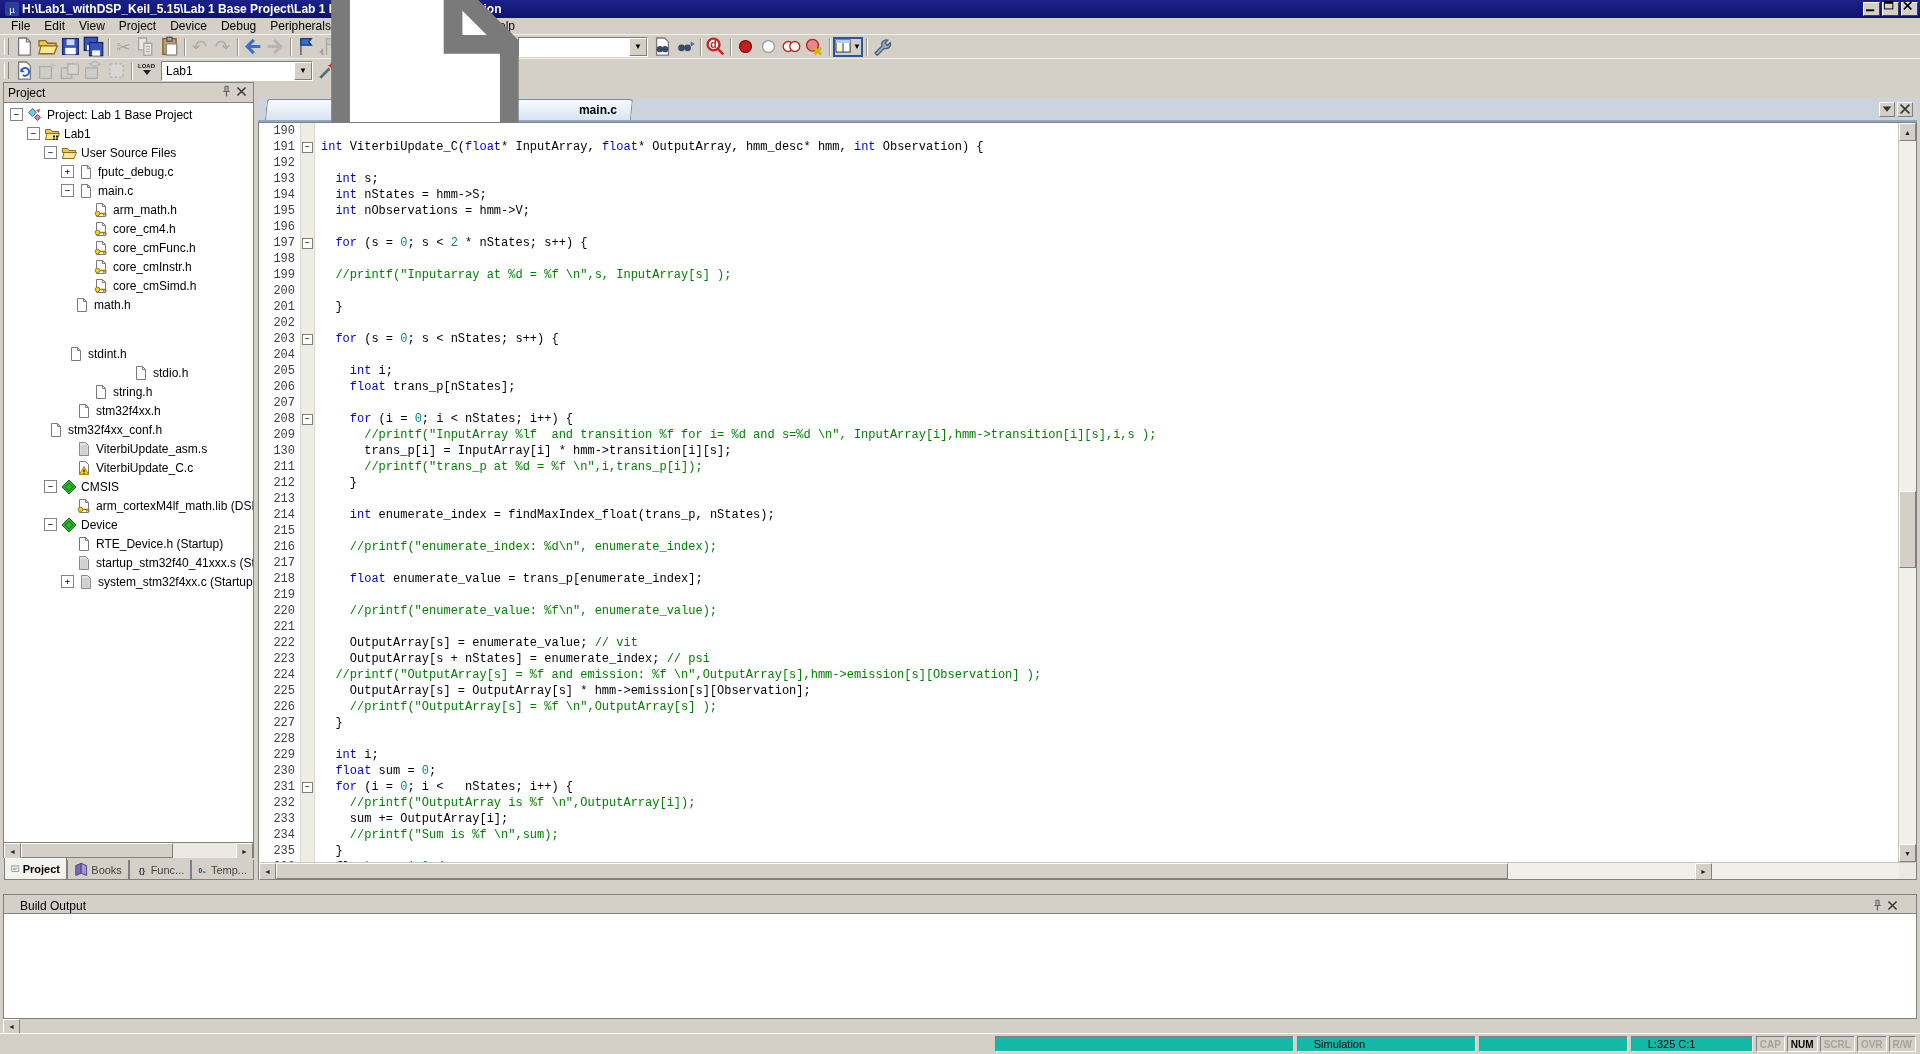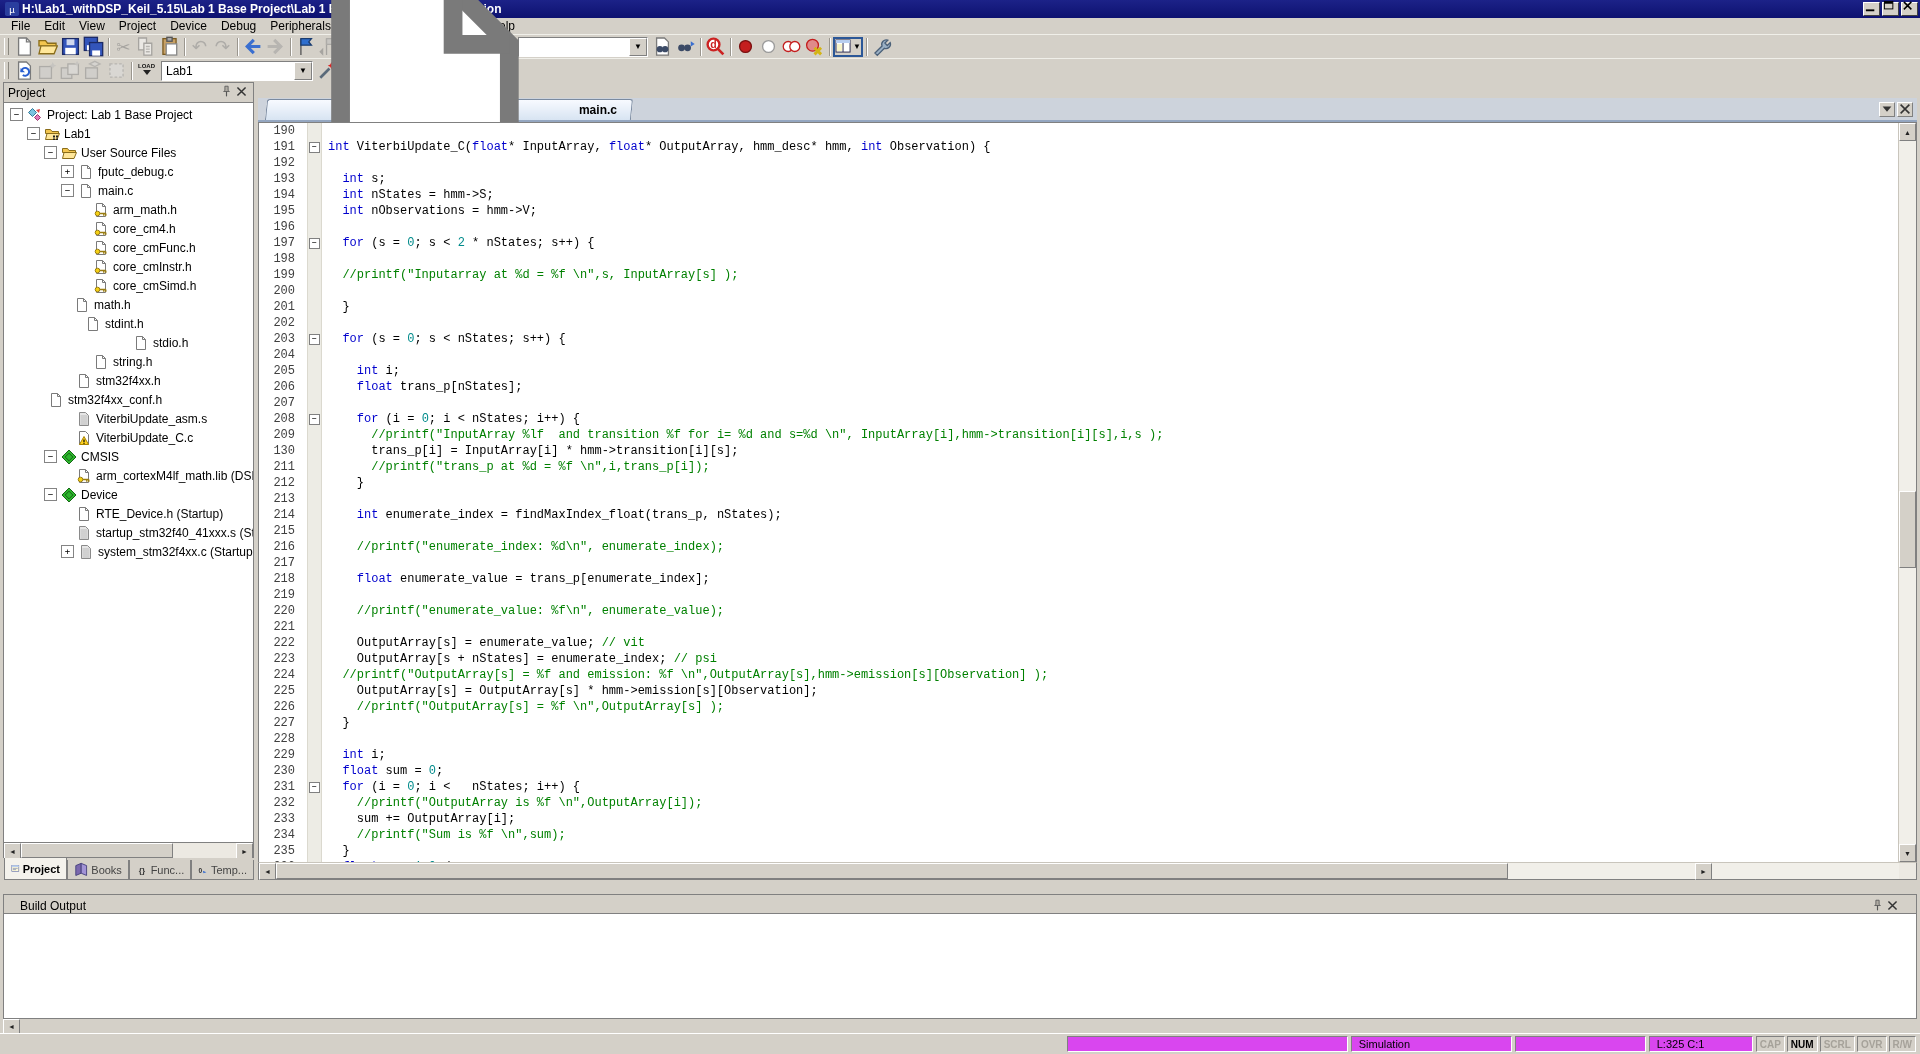--- a/index.html
+++ b/index.html
@@ -75,21 +75,21 @@
     transform:skewX(-6deg);}
   .etab>*{transform:skewX(6deg);}
   .etab svg{width:13px;height:13px;}
   .etab-btns{margin-left:auto;display:flex;gap:2px;align-self:center;margin-right:4px;}
   .ebtn{width:16px;height:15px;background:#d4d0c8;border:1px solid;border-color:#fff #808080 #808080 #fff;
     display:flex;align-items:center;justify-content:center;padding:0;font-size:7px;}
   .ebtn svg{width:9px;height:9px;}
   .ecodewrap{flex:1;position:relative;background:#fff;border:1px solid #808080;border-bottom:none;min-height:0;display:flex;}
   .ecode{flex:1;overflow:hidden;font-family:"Liberation Mono","DejaVu Sans Mono",monospace;font-size:12px;line-height:16px;}
   .cl{height:16px;display:flex;white-space:pre;}
-  .ln{width:36px;text-align:right;padding-right:12px;color:#3f3f3f;flex:none;
+  .ln{width:36px;text-align:right;padding-right:5px;color:#3f3f3f;flex:none;
     font-family:"Liberation Mono","DejaVu Sans Mono",monospace;}
   .fd{width:13px;background:#edece5;border-left:1px solid #dbd9cf;border-right:1px solid #dbd9cf;flex:none;
     display:flex;align-items:center;justify-content:center;}
   .fbox{width:9px;height:9px;border:1px solid #808080;background:#fff;font-size:8px;line-height:7px;text-align:center;color:#000;
     font-family:"DejaVu Sans Mono",monospace;}
   .ct{padding-left:6px;color:#000;}
   .kw{color:#0000cd;}
   .cm{color:#008000;}
   .num{color:#008b8b;}
   
@@ -104,22 +104,22 @@
   
   .bogap{height:14px;}
   .bohead{height:18px;margin:0 3px;background:#d4d0c8;border:1px solid #808080;display:flex;align-items:flex-end;padding:0 16px;}
   .bohead .botitle{flex:1;}
   .bocontent{height:104px;margin:0 3px;background:#fff;border:1px solid #808080;border-top:none;}
   .bostrip{height:14px;display:flex;align-items:center;padding-left:3px;}
   .bostrip .sarrow{height:13px;}
 
   
   .statusbar{height:18px;display:flex;align-items:center;gap:3px;padding:1px 4px 1px 4px;border-top:1px solid #fff;}
-  .scell{height:14px;border:1px solid;border-color:#808080 #fff #fff #808080;font-size:11px;padding:0 7px;
-    display:flex;align-items:center;background:#d946ef;color:#000;}
+  .scell{height:14px;border:1px solid;border-color:#808080 #fff #fff #808080;font-size:11px;padding:0 16px;
+    display:flex;align-items:center;background:#14b8a6;color:#000;}
   .sind{height:14px;border:1px solid;border-color:#808080 #fff #fff #808080;font-size:10px;padding:0 3px;
     display:flex;align-items:center;color:#a6a29a;font-weight:bold;}
   .sind.active{color:#000;}
 </style>
 </head>
 <body>
 
 <div class="app">
 
   <div class="titlebar">
@@ -637,21 +637,21 @@
             <span class="nlabel">core_cmSimd.h</span>
           </div>
           <div class="tree-row" style="padding-left: 55px;">
             <span class="expander none"></span>
             <span class="nicon"><svg viewBox="0 0 16 16" xmlns="http://www.w3.org/2000/svg" style="width: 100%; height: 100%;">
                 <path d="M3.5 1.5h6l3 3v10h-9z" fill="#fff" stroke="#7a7a7a"></path>
                 <path d="M9.5 1.5v3h3" fill="none" stroke="#7a7a7a"></path>
               </svg></span>
             <span class="nlabel">math.h</span>
           </div>
-          <div class="tree-row" style="padding-left: 66px;">
+          <div class="tree-row" style="padding-left: 49px; margin-top: 30px;">
             <span class="expander none"></span>
             <span class="nicon"><svg viewBox="0 0 16 16" xmlns="http://www.w3.org/2000/svg" style="width: 100%; height: 100%;">
                 <path d="M3.5 1.5h6l3 3v10h-9z" fill="#fff" stroke="#7a7a7a"></path>
                 <path d="M9.5 1.5v3h3" fill="none" stroke="#7a7a7a"></path>
               </svg></span>
             <span class="nlabel">stdint.h</span>
           </div>
           <div class="tree-row" style="padding-left: 74px; margin-left: 40px;">
             <span class="expander none"></span>
             <span class="nicon"><svg viewBox="0 0 16 16" xmlns="http://www.w3.org/2000/svg" style="width: 100%; height: 100%;">

